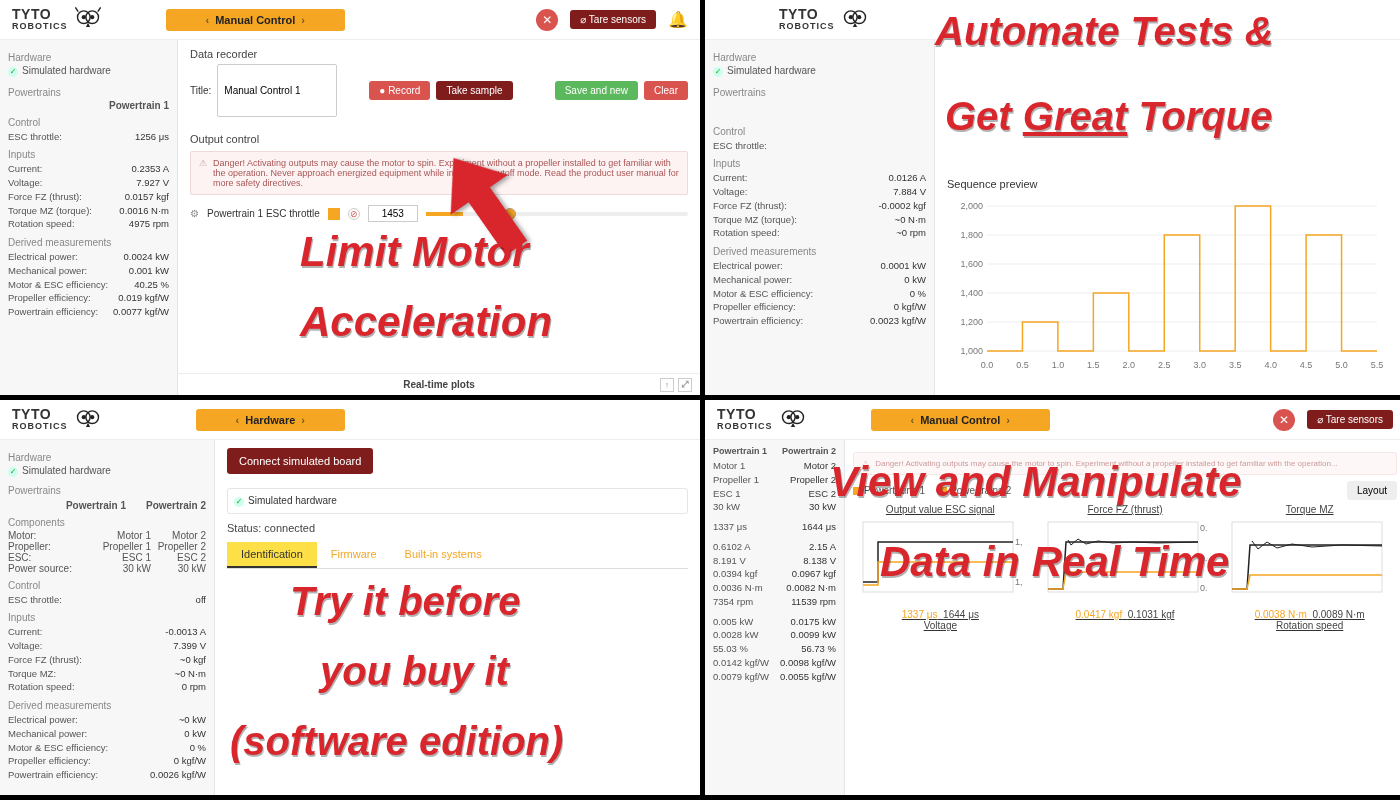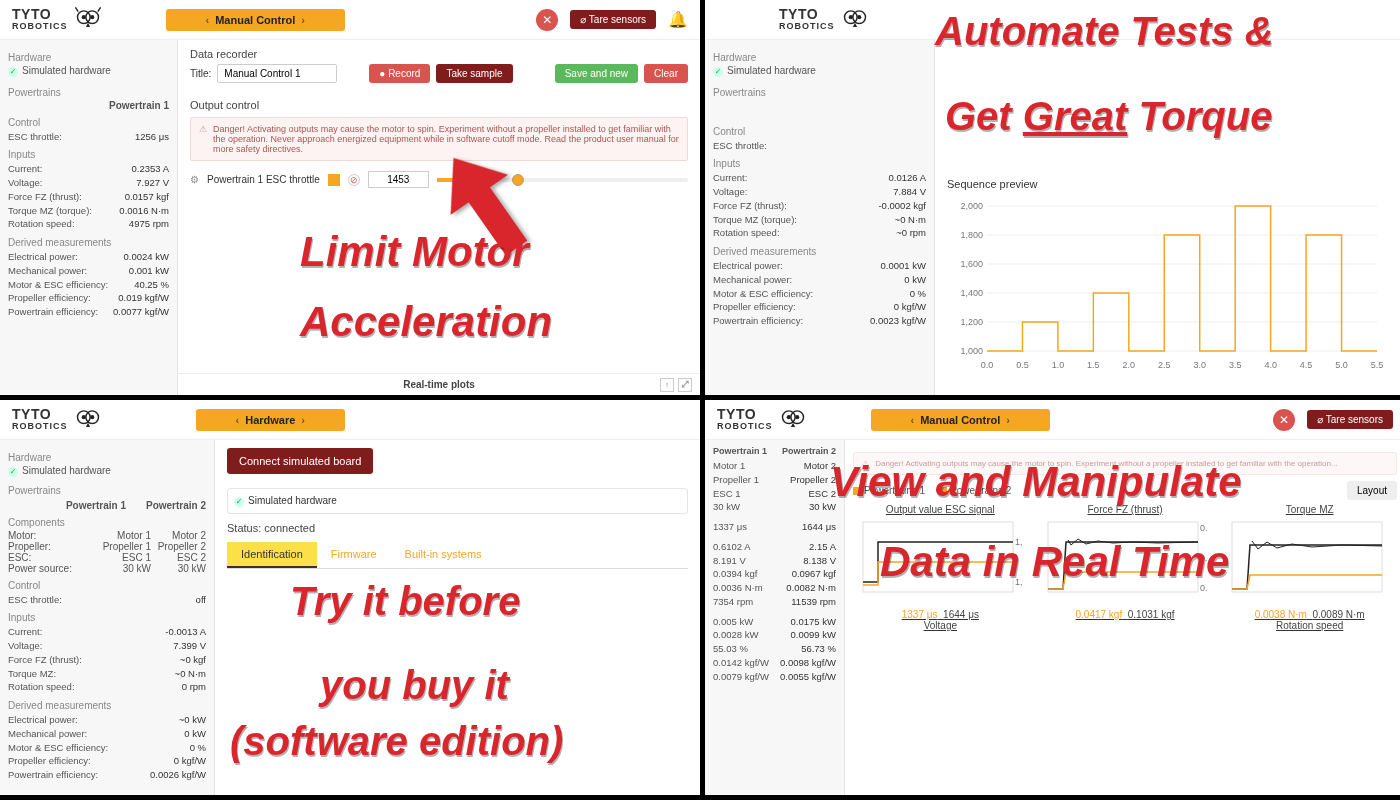--- a/index.html
+++ b/index.html
@@ -22,26 +22,26 @@
   .bell{ font-size:16px; color:#555;}
   .spacer{flex:1;}
   
   .body{ display:flex; height:calc(100% - 40px);}
   .side{ width:178px; background:#f7f7f7; border-right:1px solid #e5e5e5; padding:6px 8px; font-size:10px; color:#555;}
   .main{ flex:1; padding:8px 12px; position:relative;}
   .sec-h{ color:#888; font-size:10px; margin:6px 0 2px;}
   .kv{ display:flex; justify-content:space-between; font-size:9.5px; line-height:1.45;}
   .kv .v{ color:#333;}
   .sim-ok::before{content:"\2713"; color:#2a2; background:#cfe; border-radius:50%; width:10px; height:10px; display:inline-flex; align-items:center; justify-content:center; font-size:8px; margin-right:4px;}
-  .input-box{ border:1px solid #ccc; padding:3px 6px; font-size:10px; width:120px; border-radius:2px;}
+  .input-box{ border:1px solid #ccc; padding:20px 6px; font-size:10px; width:120px; border-radius:2px;}
   .row{ display:flex; align-items:center; gap:6px; margin:4px 0;}
   .warn-box{ border:1px solid #f0d9d9; background:#fdf3f3; padding:6px 8px; display:flex; gap:6px; font-size:9px; color:#a55; border-radius:2px; margin:6px 0;}
   .warn-icon{color:#c99;}
   .slider-row{ display:flex; align-items:center; gap:8px; margin-top:10px;}
-  .mini-input{ border:1px solid #ccc; width:61px; text-align:center; font-size:10px; padding:2px;}
+  .mini-input{ border:1px solid #ccc; width:50px; text-align:center; font-size:10px; padding:2px;}
   .track{ flex:1; height:4px; background:#eee; position:relative; border-radius:2px;}
   .track .seg1{position:absolute; left:0; top:0; bottom:0; width:14%; background:#f5a623;}
   .thumb{position:absolute; top:-4px; left:30%; width:12px; height:12px; border-radius:50%; background:#f5a623; border:1px solid #b97;}
   .sq{ width:12px; height:12px; background:#f5a623; display:inline-block;}
   .sq2{ width:12px; height:12px; border:1px solid #ccc; display:inline-flex; align-items:center; justify-content:center; font-size:9px; color:#c55; border-radius:50%;}
   .bottom-bar{ position:absolute; bottom:0; left:178px; right:0; border-top:1px solid #eee; height:22px; display:flex; align-items:center; justify-content:center; font-size:10px; font-weight:600; color:#444;}
   .bb-right{position:absolute; right:8px; display:flex; gap:4px; color:#999;}
   .bb-ic{border:1px solid #ccc; width:14px; height:14px; display:flex; align-items:center; justify-content:center; font-size:9px;}
   
   .headline{ position:absolute; font-weight:900; color:#d9262d; text-shadow:1px 2px 0 rgba(0,0,0,.3); font-style:italic; line-height:1.05;}
@@ -423,21 +423,21 @@
       </div>
       <div style="margin-top:8px; font-size:11px; color:#444">Status: connected</div>
       <div class="tabs">
         <div class="tab active">Identification</div>
         <div class="tab orange">Firmware</div>
         <div class="tab orange">Built-in systems</div>
       </div>
     </div>
   </div>
   <div class="headline" style="left:290px; top:180px; font-size:40px">Try it before</div>
-  <div class="headline" style="left:320px; top:264px; font-size:40px">you buy it</div>
+  <div class="headline" style="left:320px; top:250px; font-size:40px">you buy it</div>
   <div class="headline" style="left:230px; top:320px; font-size:40px">(software edition)</div>
 </div>
 
 <div class="panel">
   <div class="hdr">
     <div class="logo">
       <div>
           <div class="logo-text">TYTO</div>
           <div class="logo-sub">ROBOTICS</div>
         </div>

